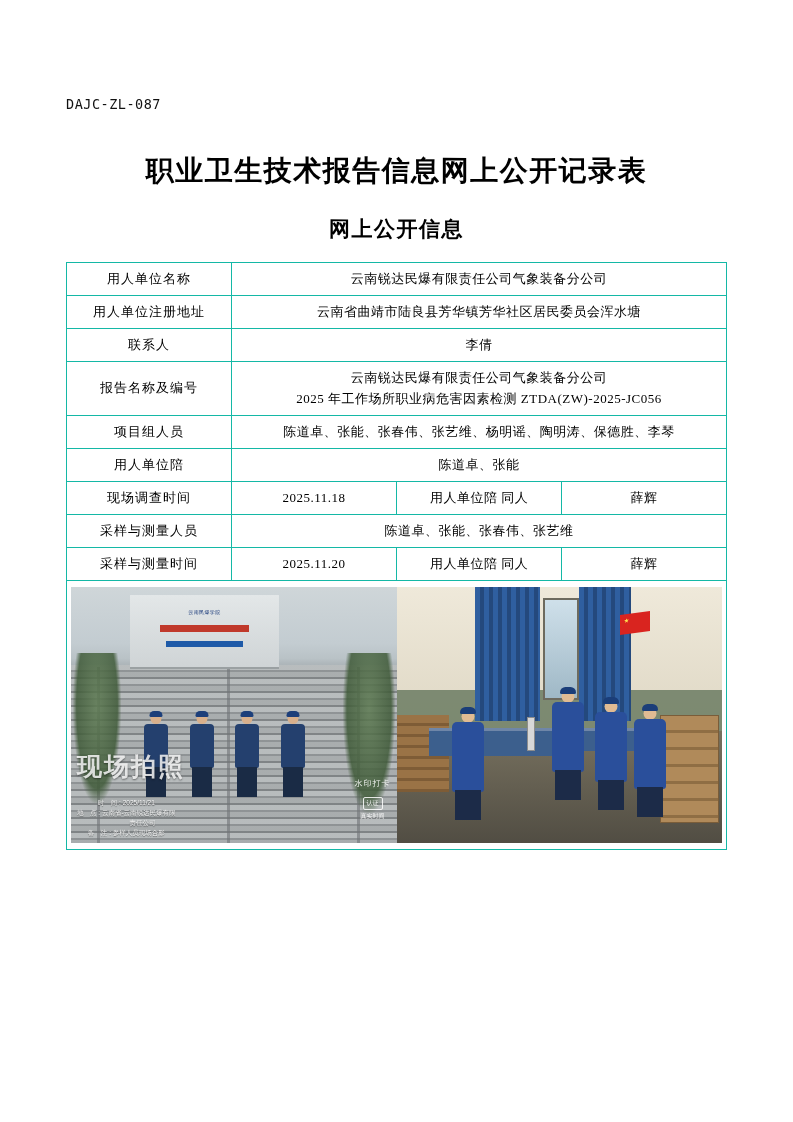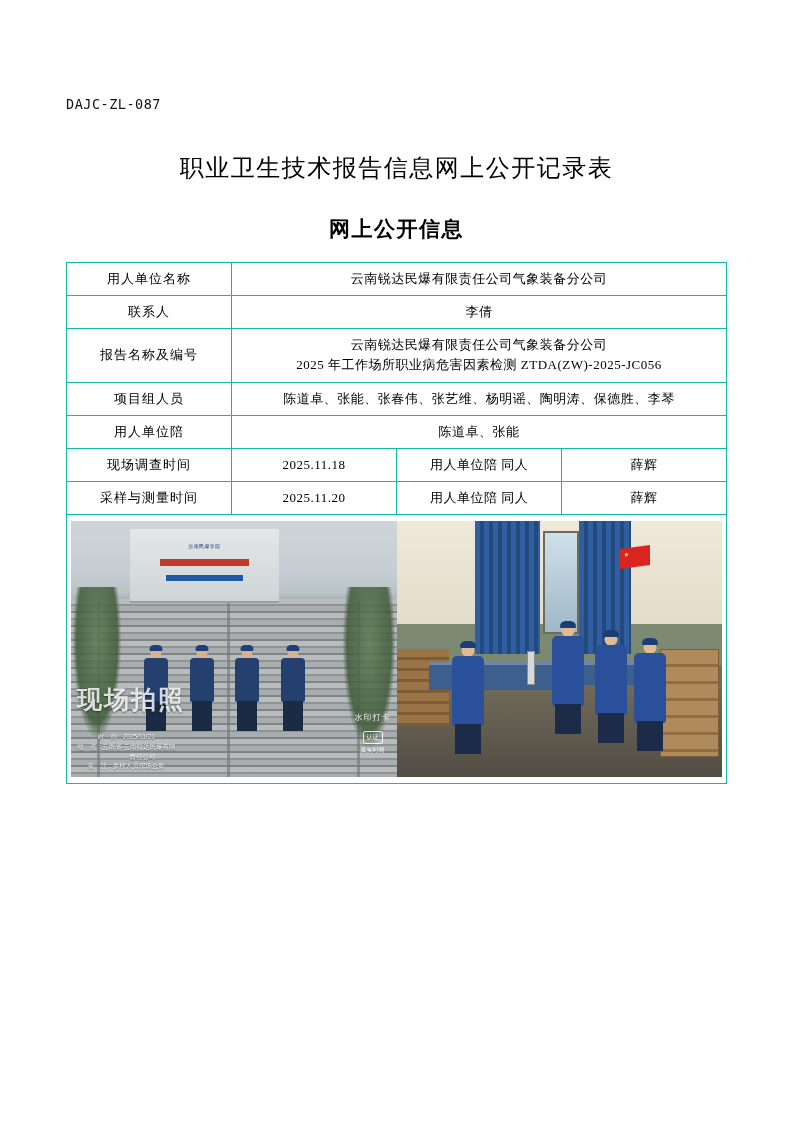--- a/index.html
+++ b/index.html
@@ -30,22 +30,22 @@
     font-size: 13.5px;
     letter-spacing: 0.5px;
     color: #111;
   }
   .doc-title {
     position: absolute;
     top: 152px;
     left: 0;
     width: 793px;
     text-align: center;
-    font-size: 24px;
-    font-weight: normal;
+    font-size: 28px;
+    font-weight: bold;
     letter-spacing: 1.5px;
     font-family: "Liberation Serif", "DejaVu Serif", serif;
   }
   .doc-subtitle {
     position: absolute;
     top: 215px;
     left: 0;
     width: 793px;
     text-align: center;
     font-size: 21px;
@@ -401,20 +401,24 @@
   <div class="doc-title">职业卫生技术报告信息网上公开记录表</div>
   <div class="doc-subtitle">网上公开信息</div>
 
   <table class="main">
     <tbody>
       <tr>
         <td class="label">用人单位名称</td>
         <td class="value" colspan="3">云南锐达民爆有限责任公司气象装备分公司</td>
       </tr>
       <tr>
+        <td class="label">用人单位注册地址</td>
+        <td class="value" colspan="3">云南省曲靖市陆良县芳华镇芳华社区居民委员会浑水塘</td>
+      </tr>
+      <tr>
         <td class="label">联系人</td>
         <td class="value" colspan="3">李倩</td>
       </tr>
       <tr>
         <td class="label">报告名称及编号</td>
         <td class="value" colspan="3">
           <div>云南锐达民爆有限责任公司气象装备分公司</div>
           <div>2025 年工作场所职业病危害因素检测 ZTDA(ZW)-2025-JC056</div>
         </td>
       </tr>
@@ -424,20 +428,24 @@
       </tr>
       <tr>
         <td class="label">用人单位陪</td>
         <td class="value" colspan="3">陈道卓、张能</td>
       </tr>
       <tr>
         <td class="label">现场调查时间</td>
         <td class="value" style="width:175px">2025.11.18</td>
         <td class="value" style="width:160px">用人单位陪 同人</td>
         <td class="value" style="width:95px">薛辉</td>
+      </tr>
+      <tr>
+        <td class="label">采样与测量人员</td>
+        <td class="value" colspan="3">陈道卓、张能、张春伟、张艺维</td>
       </tr>
       <tr>
         <td class="label">采样与测量时间</td>
         <td class="value">2025.11.20</td>
         <td class="value">用人单位陪 同人</td>
         <td class="value">薛辉</td>
       </tr>
       <tr>
         <td class="photo-cell" colspan="4">
           <div class="photo-wrap">

